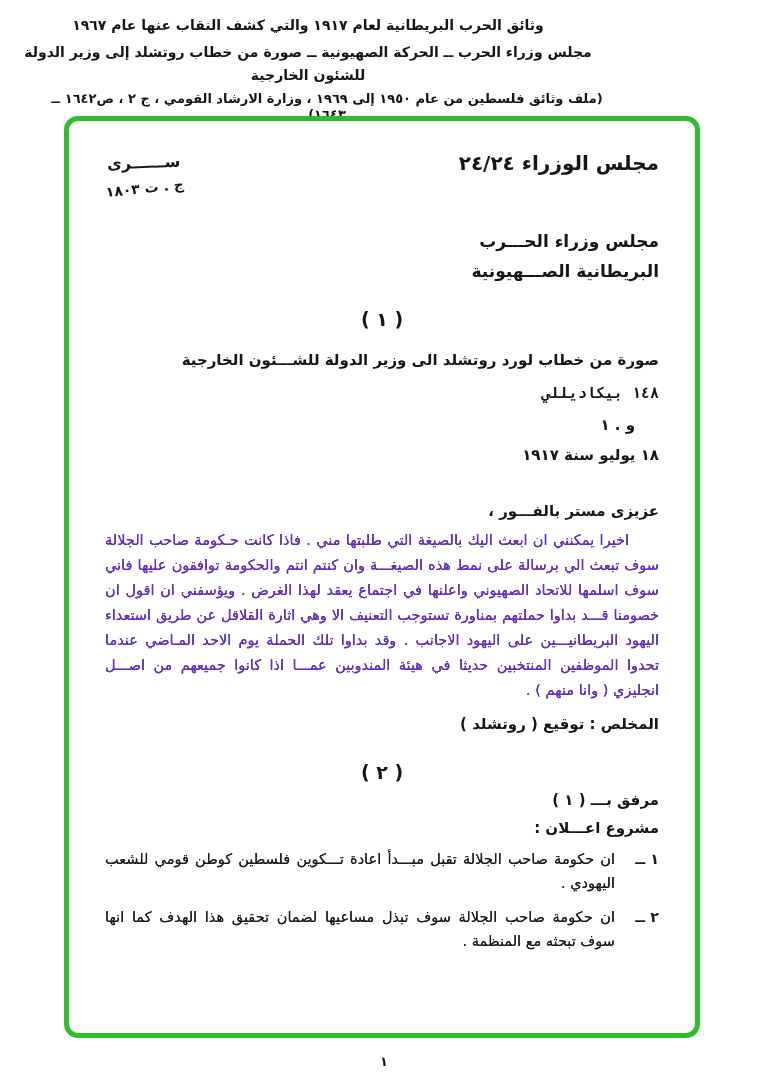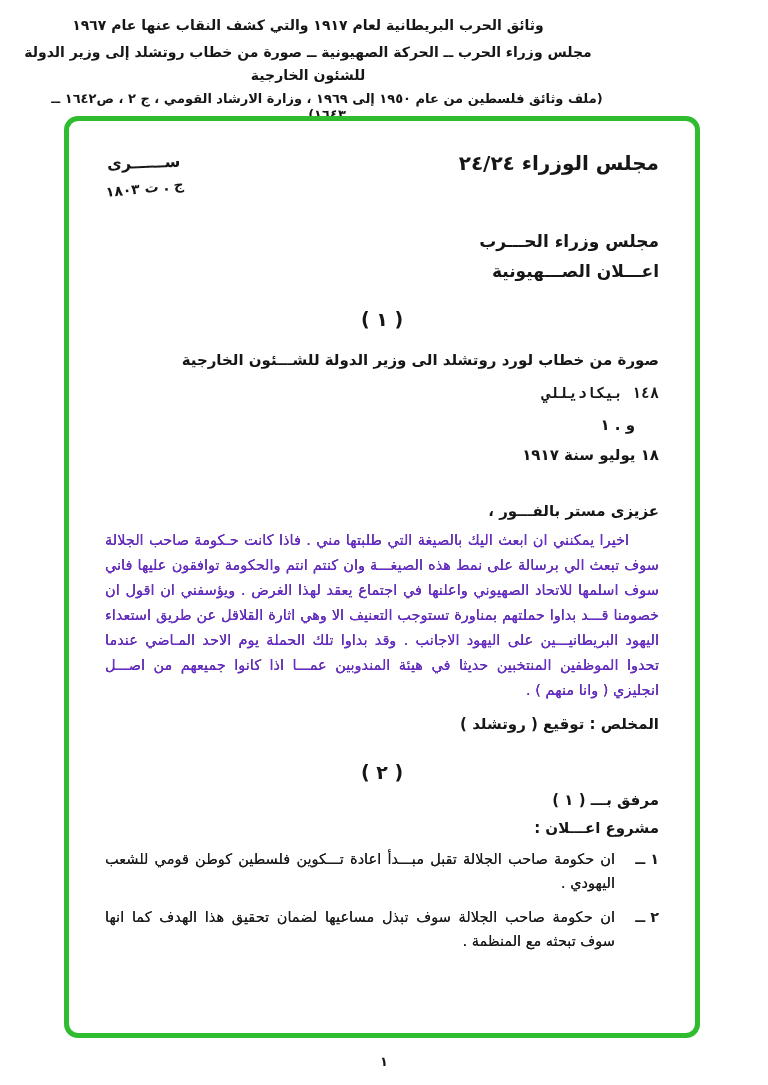--- a/index.html
+++ b/index.html
@@ -81,21 +81,21 @@
       <div class="top-row">
         <div class="cabinet-ref">مجلس الوزراء ٢٤/٢٤</div>
         <div class="secret-block">
           <div class="secret">ســــــرى</div>
           <div class="fileref">ج . ت ١٨٠٣</div>
         </div>
       </div>
 
       <div class="titles">
         <div class="t1">مجلس وزراء الحـــرب</div>
-        <div class="t2">اعـــلان الصـــهيونية</div>
+        <div class="t2">البريطانية الصـــهيونية</div>
       </div>
 
       <div class="marker">( ١ )</div>
 
       <div class="letter-heading">صورة من خطاب لورد روتشلد الى وزير الدولة للشـــئون الخارجية</div>
 
       <div class="addr1">١٤٨ بيكاديللي</div>
       <div class="addr2">و . ١</div>
       <div class="dateline">١٨ يوليو سنة ١٩١٧</div>
 

